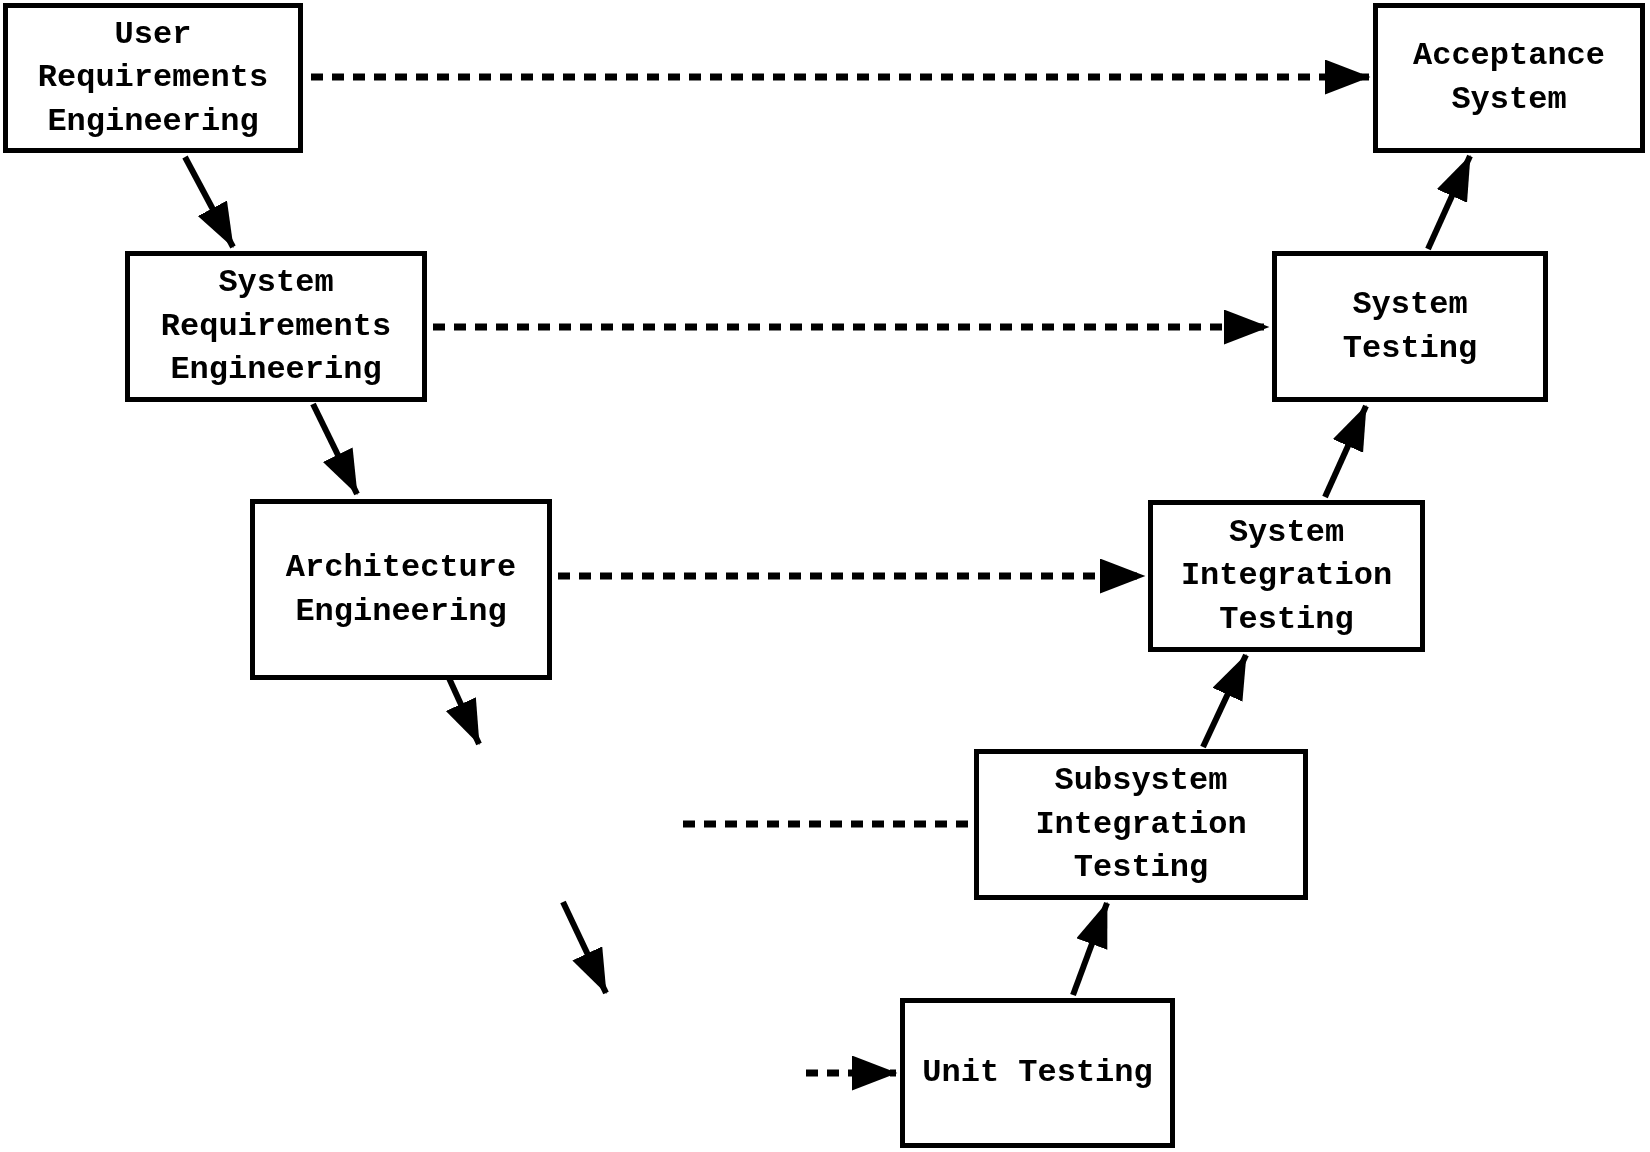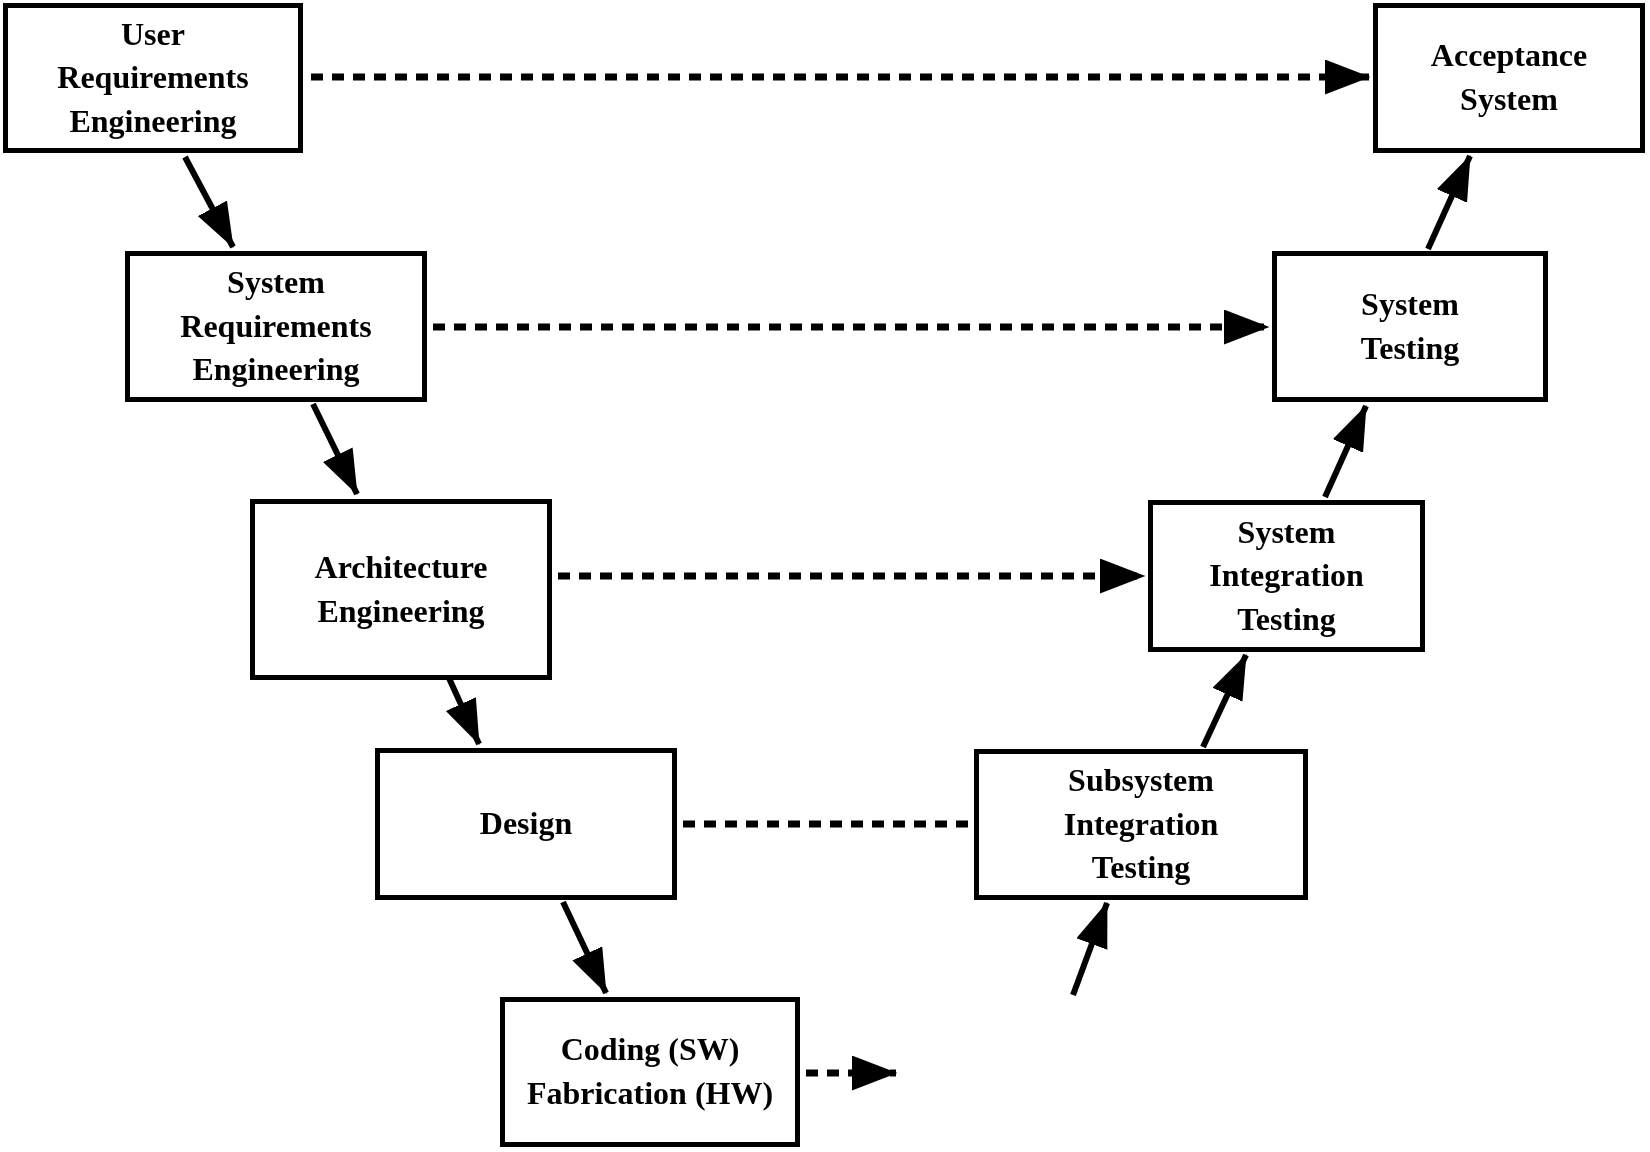--- a/index.html
+++ b/index.html
@@ -1,21 +1,21 @@
 <!DOCTYPE html>
 <html><head>
 <meta charset="utf-8">
 <style>
   html, body { margin: 0; padding: 0; background: #ffffff; }
   #canvas {
     position: relative;
     width: 1650px;
     height: 1152px;
     background: #ffffff;
-    font-family: Liberation Serif, serif;
+    font-family: Liberation Mono, monospace;
     overflow: hidden;
   }
   .node {
     position: absolute;
     box-sizing: border-box;
     border: 5px solid #000000;
     background: #ffffff;
     display: flex;
     align-items: center;
     justify-content: center;
@@ -81,29 +81,25 @@
     <span class="label">System
 Requirements
 Engineering</span>
   </div>
 
   <div class="node" style="left:250px; top:499px; width:302px; height:181px">
     <span class="label">Architecture
 Engineering</span>
   </div>
 
-  <div class="node" style="left:375px; top:748px; width:302px; height:152px">
-    <span class="label">Design</span>
+
+
+  <div class="node" style="left:900px; top:998px; width:275px; height:150px">
+    <span class="label">Unit Testing</span>
   </div>
-
-  <div class="node" style="left:500px; top:997px; width:300px; height:150px">
-    <span class="label">Coding (SW)
-Fabrication (HW)</span>
-  </div>
-
 
   <div class="node" style="left:974px; top:749px; width:334px; height:151px">
     <span class="label">Subsystem
 Integration
 Testing</span>
   </div>
 
   <div class="node" style="left:1148px; top:500px; width:277px; height:152px">
     <span class="label">System
 Integration

